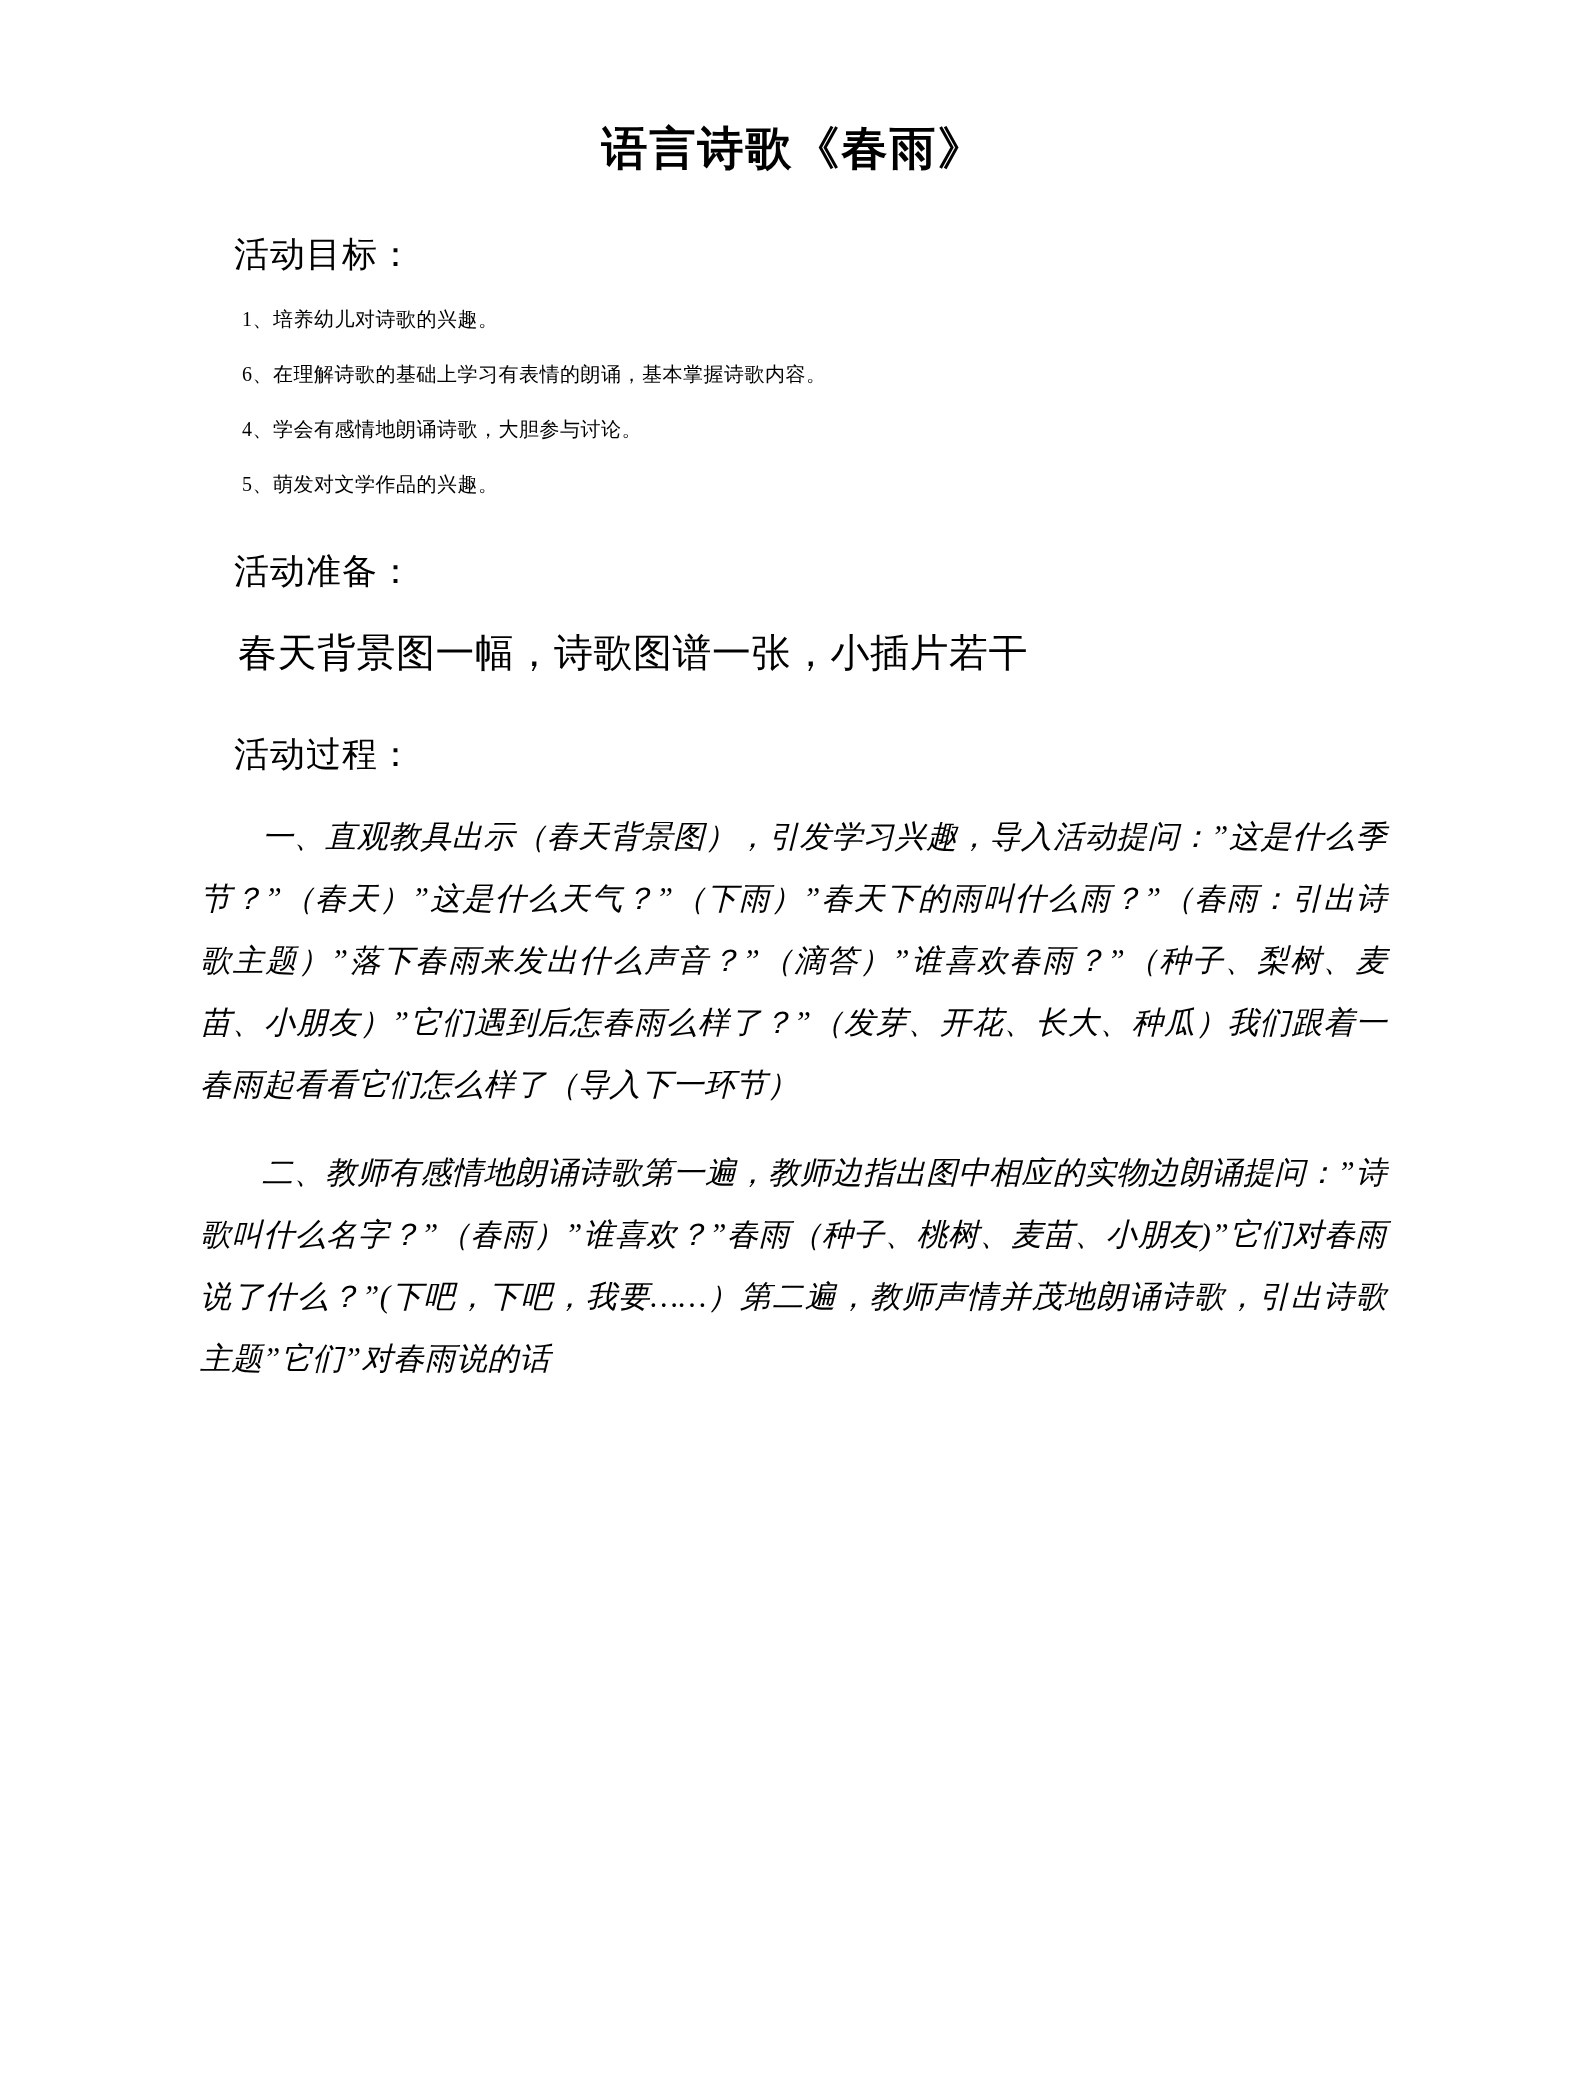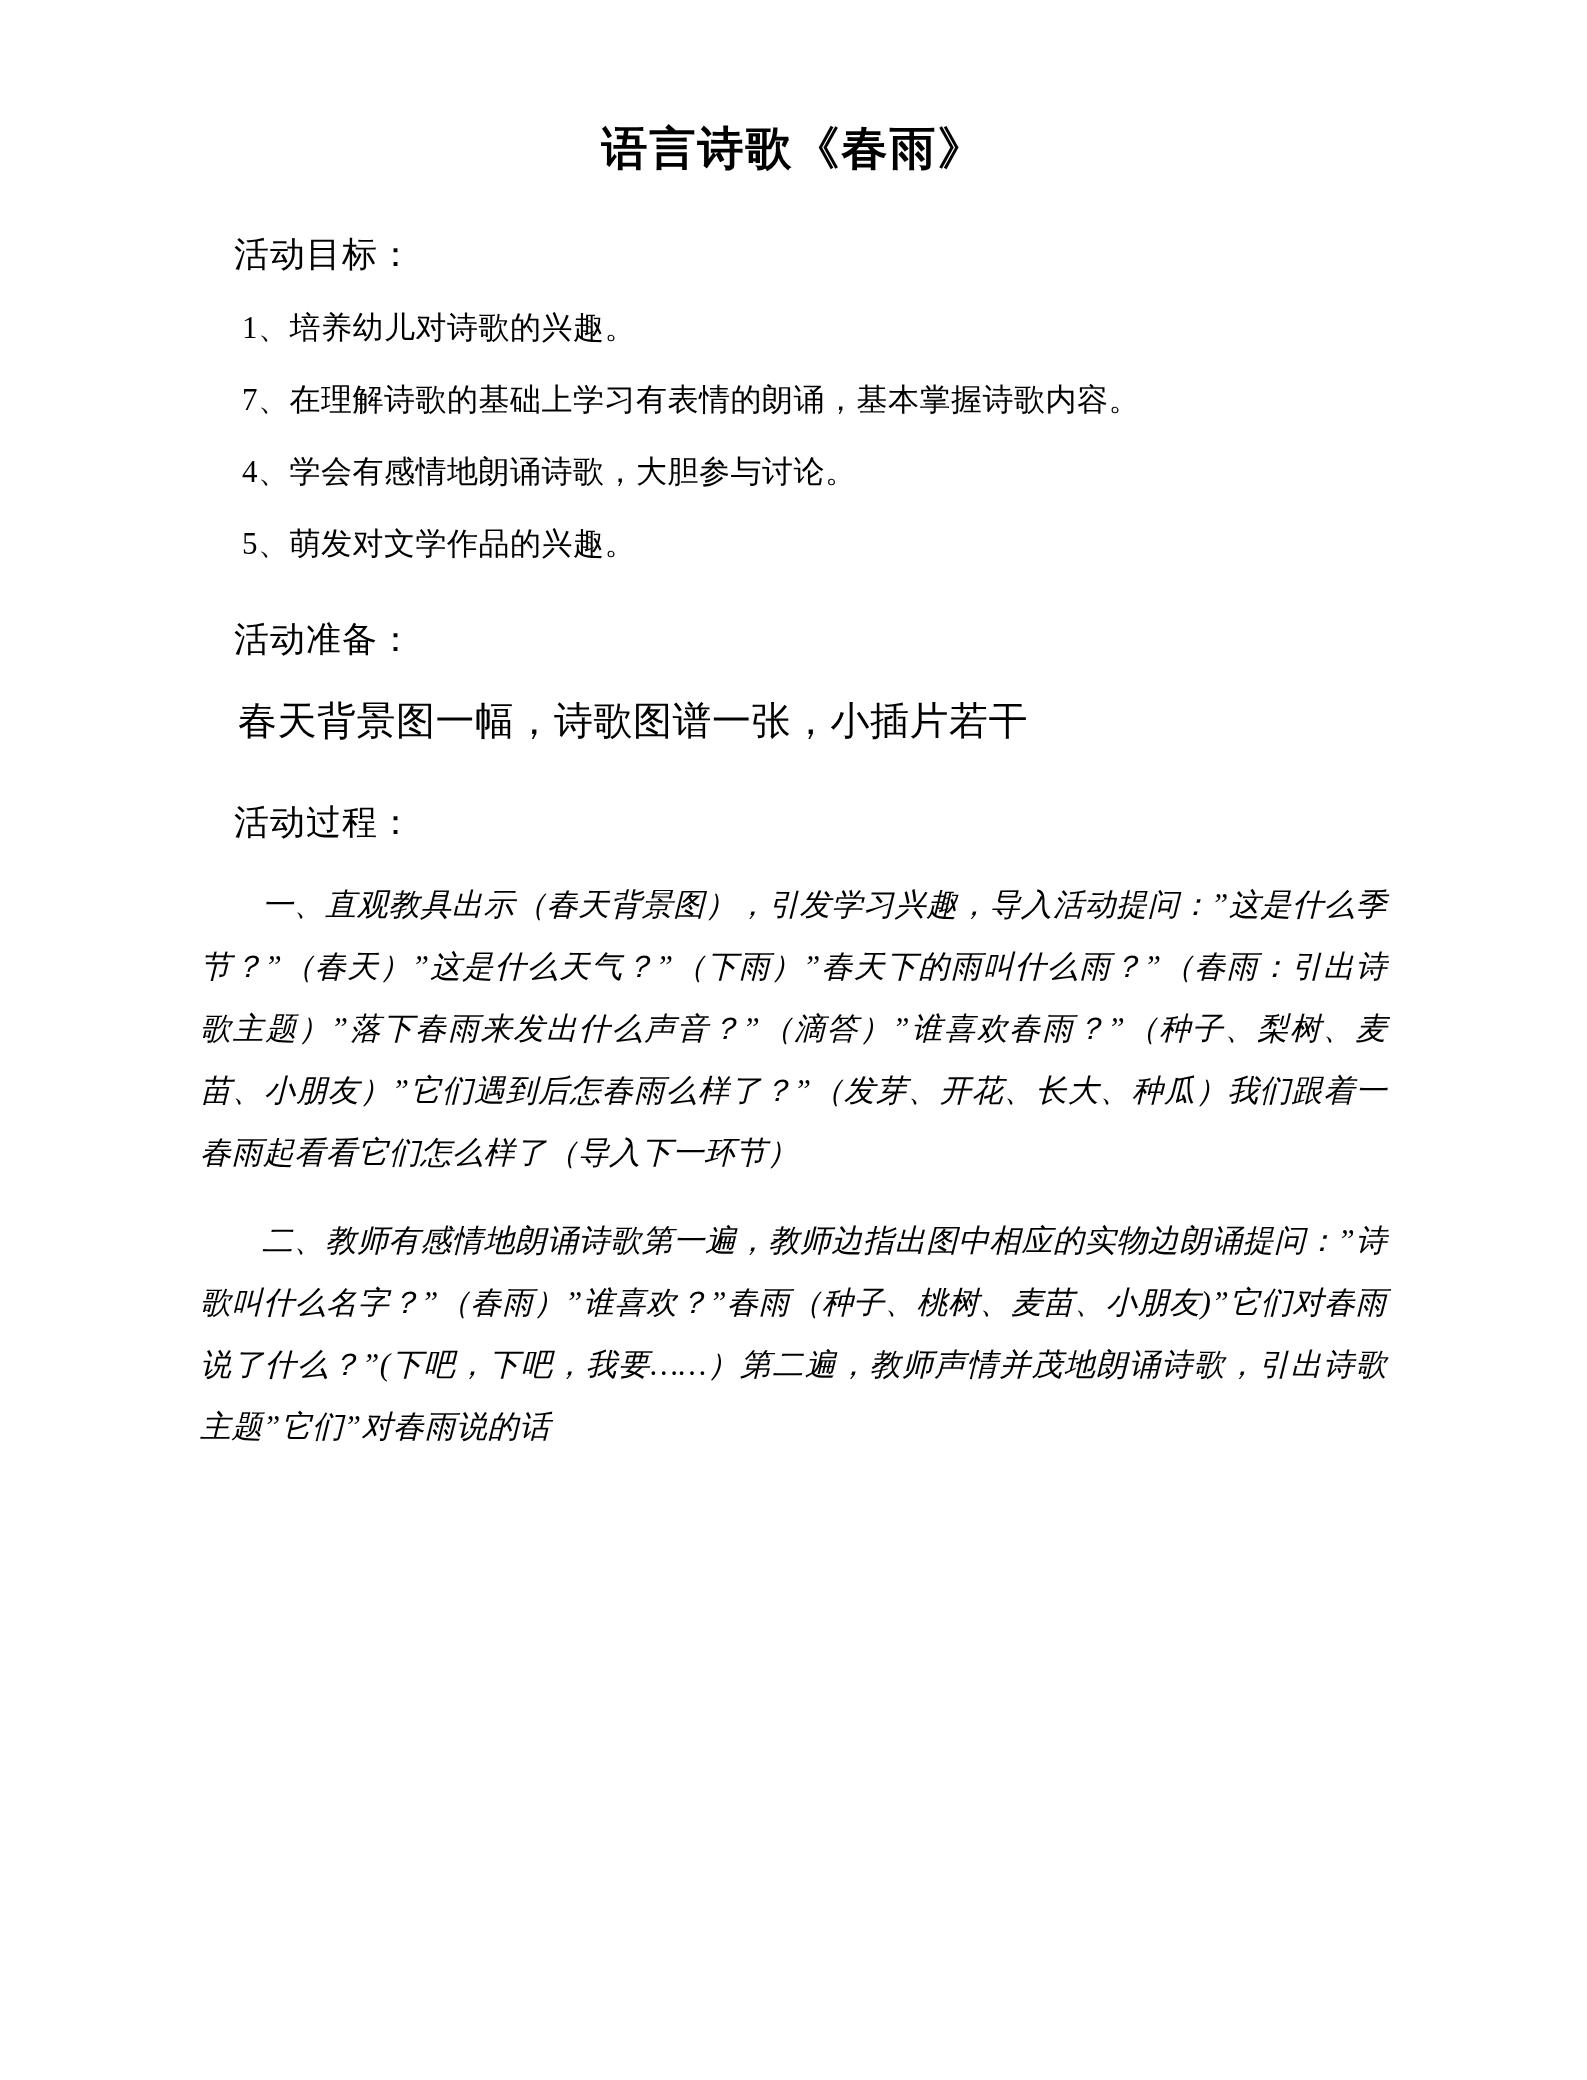--- a/index.html
+++ b/index.html
@@ -33,21 +33,21 @@
   }
   .section-heading {
     font-family: "Liberation Sans", "DejaVu Sans", sans-serif;
     font-weight: normal;
     font-size: 35px;
     letter-spacing: 1px;
     margin: 46px 0 0 34px;
     line-height: 1.45;
   }
   .list-item {
-    font-size: 31px;
+    font-size: 20px;
     line-height: 1.55;
     margin: 24px 0 0 42px;
     letter-spacing: 0.5px;
   }
   .prep-text {
     font-size: 39px;
     line-height: 1.55;
     margin: 26px 0 0 38px;
     letter-spacing: 0.5px;
   }
@@ -68,21 +68,21 @@
 </head>
 <body>
 
 <div class="page">
 
   <h1 class="doc-title">语言诗歌《春雨》</h1>
 
   <h2 class="section-heading">活动目标：</h2>
 
   <p class="list-item">1、培养幼儿对诗歌的兴趣。</p>
-  <p class="list-item">7、在理解诗歌的基础上学习有表情的朗诵，基本掌握诗歌内容。</p>
+  <p class="list-item">6、在理解诗歌的基础上学习有表情的朗诵，基本掌握诗歌内容。</p>
   <p class="list-item">4、学会有感情地朗诵诗歌，大胆参与讨论。</p>
   <p class="list-item">5、萌发对文学作品的兴趣。</p>
 
   <h2 class="section-heading">活动准备：</h2>
 
   <p class="prep-text">春天背景图一幅，诗歌图谱一张，小插片若干</p>
 
   <h2 class="section-heading">活动过程：</h2>
 
   <div class="para-block">

